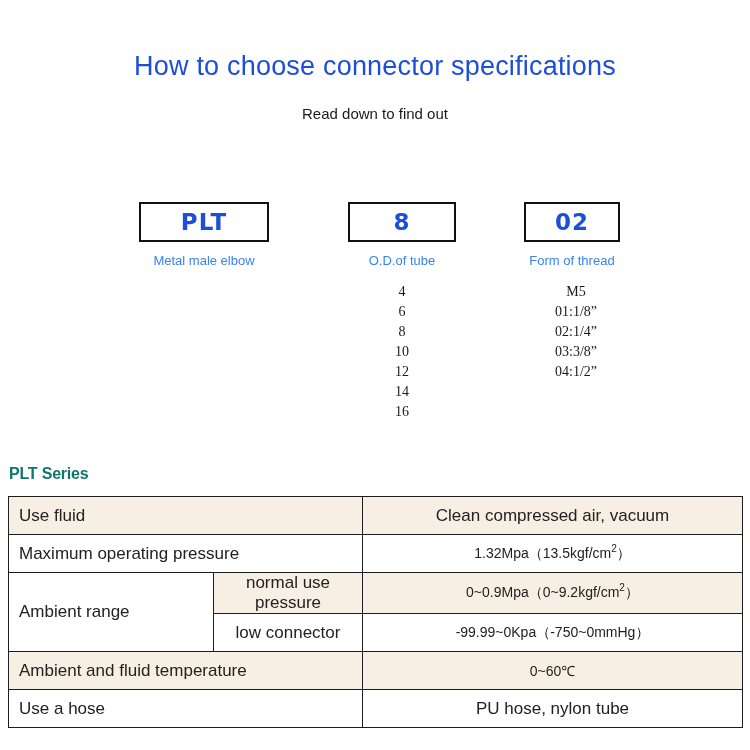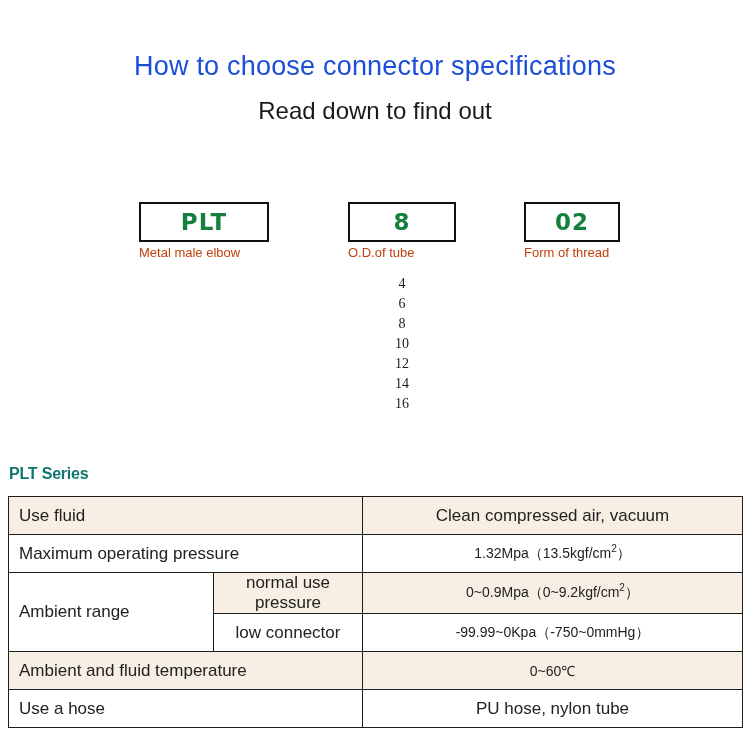--- a/index.html
+++ b/index.html
@@ -26,24 +26,24 @@
   }
   #main-title {
     font-size: 27px;
     font-weight: 400;
     color: #1d4ed8;
     letter-spacing: 0.2px;
     line-height: 1.1;
     margin: 0;
   }
   #subtitle {
-    font-size: 24px;
+    font-size: 15px;
     font-weight: 400;
     color: #1a1a1a;
-    margin: 4px;
+    margin: 12px;
     padding-top: 12px;
     line-height: 1.1;
   }
 
   
   #decoder {
     position: absolute;
     top: 202px;
     left: 0;
     width: 750px;
@@ -60,27 +60,28 @@
     display: flex;
     align-items: center;
     justify-content: center;
     box-sizing: border-box;
   }
   .code-box-text {
     font-family: "DejaVu Sans", sans-serif;
     font-weight: bold;
     font-size: 23px;
     letter-spacing: 1px;
-    color: #15803d;
+    color: #1d4ed8;
     line-height: 1;
   }
   .code-caption {
+    text-align: center;
     font-size: 13px;
-    color: #c2410c;
-    padding-top: 4px;
+    color: #3b82f6;
+    padding-top: 12px;
     line-height: 1.1;
   }
   .code-options {
     text-align: center;
     font-size: 14px;
     color: #1a1a1a;
     padding-top: 14px;
     line-height: 20px;
     font-family: "Liberation Serif", serif;
   }
@@ -176,20 +177,27 @@
       <div>14</div>
       <div>16</div>
     </div>
   </div>
 
   <div class="code-col" id="col-thread">
     <div class="code-box">
       <span class="code-box-text">02</span>
     </div>
     <div class="code-caption">Form of thread</div>
+    <div class="code-options" id="opts-thread">
+      <div>M5</div>
+      <div>01:1/8”</div>
+      <div>02:1/4”</div>
+      <div>03:3/8”</div>
+      <div>04:1/2”</div>
+    </div>
   </div>
 
 </div>
 
 <div id="series-label">PLT Series</div>
 
 <div id="spec-table-wrap">
   <table id="spec-table">
     <colgroup>
       <col style="width:205px">

